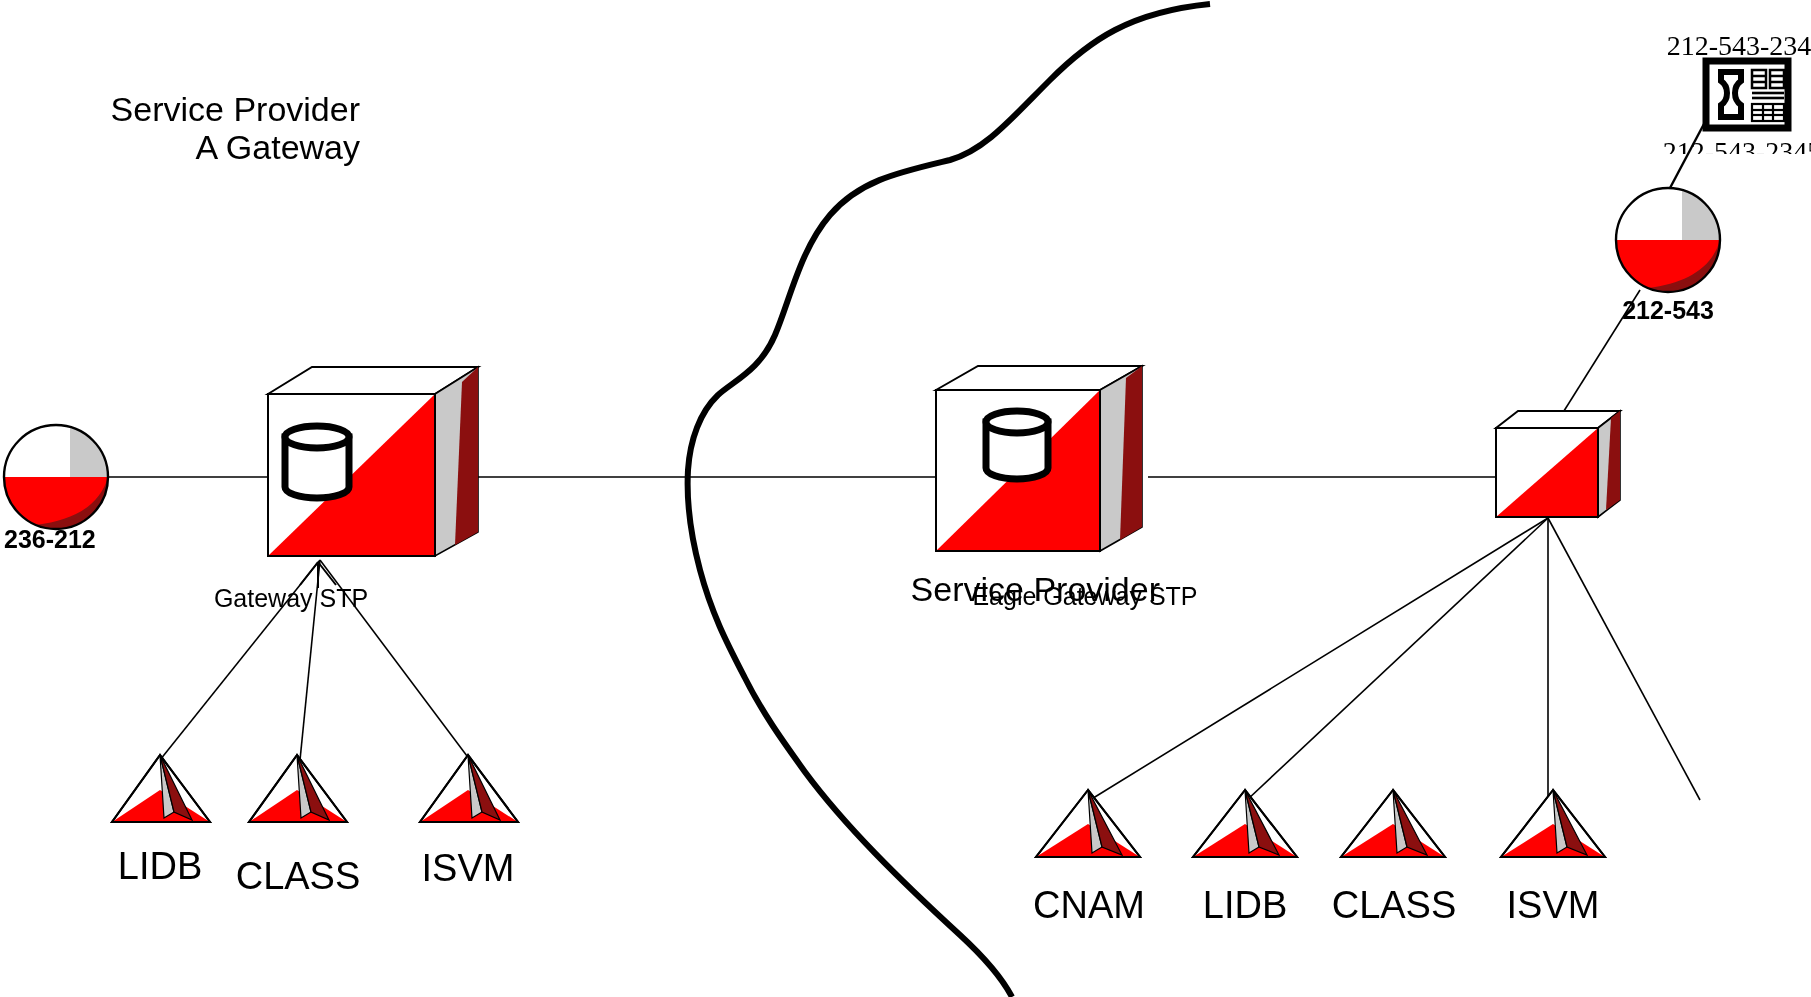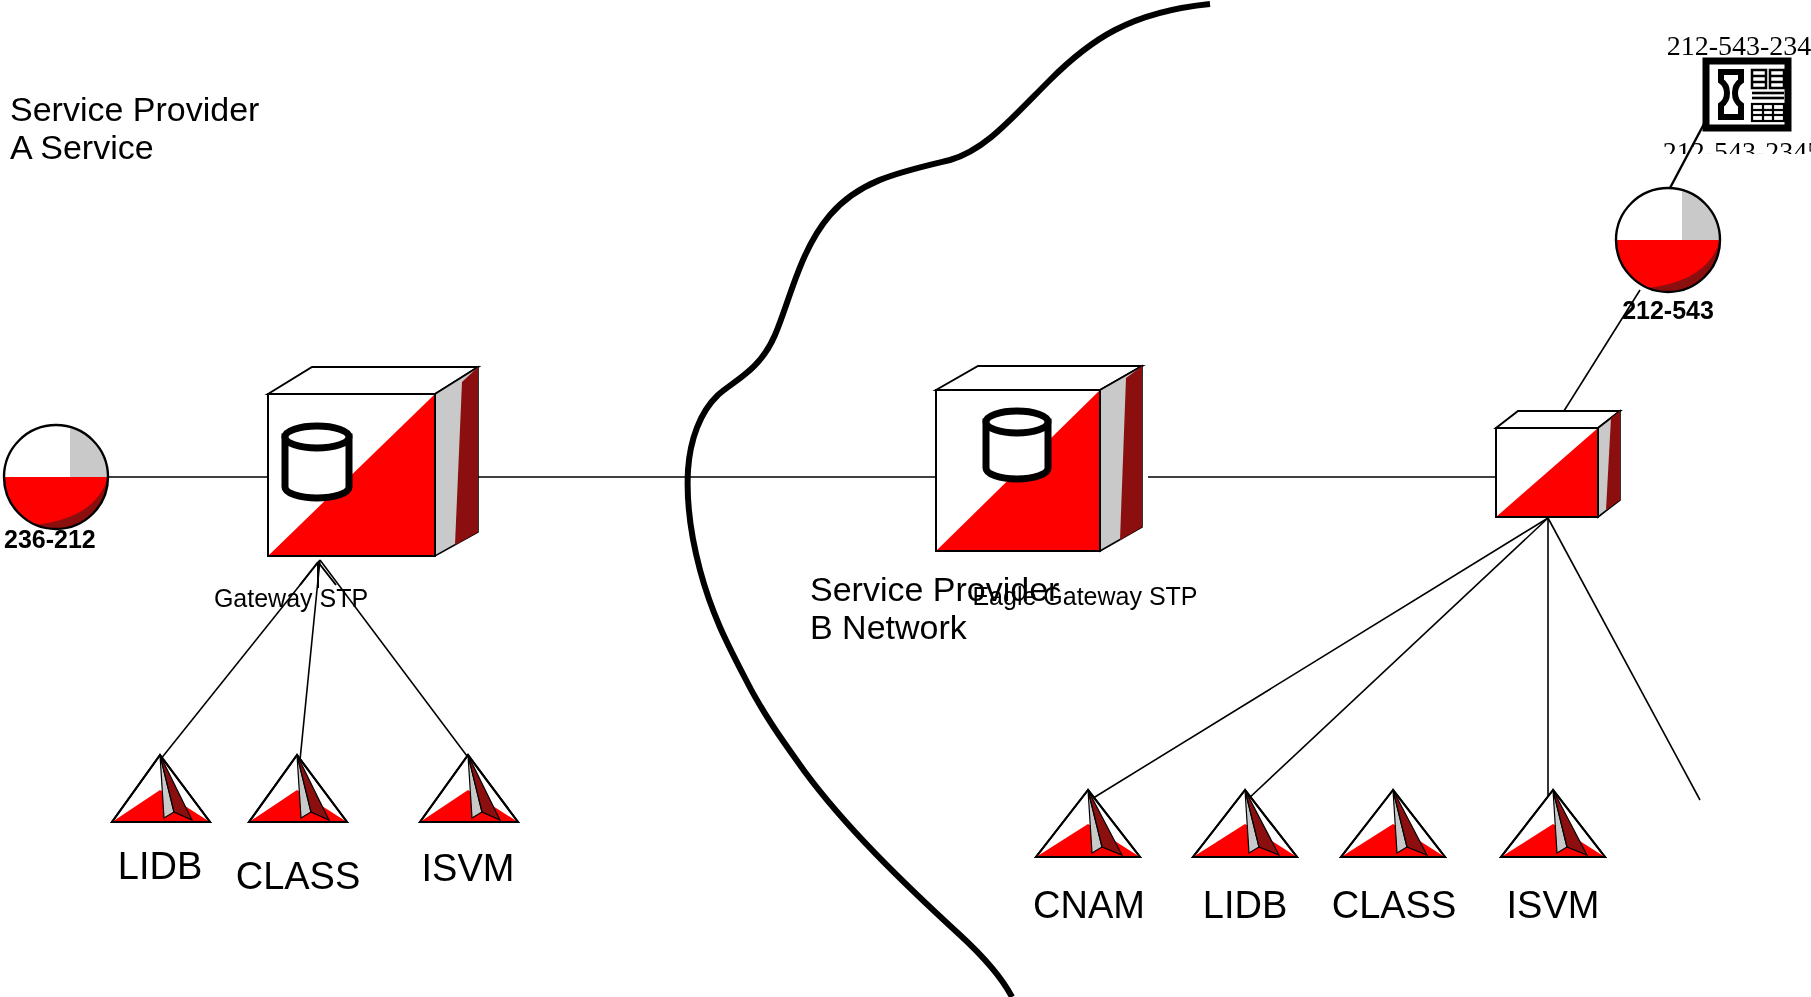--- a/index.html
+++ b/index.html
@@ -26,21 +26,21 @@
     font-family: "Liberation Sans", sans-serif;
     color: #000000;
     white-space: nowrap;
     line-height: 1.12;
   }
   .lbl-serif {
     font-family: "Liberation Serif", serif;
   }
   .network-title {
     font-size: 34px;
-    text-align: left;
+    text-align: right;
   }
   .scp-label {
     font-size: 38px;
   }
   .stp-label {
     font-size: 25px;
   }
   .ssp-label {
     font-size: 25px;
     font-weight: bold;
@@ -253,26 +253,25 @@
       <polygon points="1553,790 1501,857 1605,857" fill="#ffffff" stroke="#000000" stroke-width="2"></polygon>
       <polygon points="1501,857 1605,857 1553,824" fill="#ff0000" stroke="none"></polygon>
       <polygon points="1553,790 1567,847 1557,853" fill="#c9c9c9" stroke="#000000" stroke-width="1.2"></polygon>
       <polygon points="1553,790 1587,855 1567,847" fill="#8b0f0f" stroke="#000000" stroke-width="1.2"></polygon>
       <polygon points="1553,790 1501,857 1605,857" fill="none" stroke="#000000" stroke-width="2"></polygon>
     </g>
   </svg>
 
   <div class="lbl network-title" style="left:10px; top:90px; width:350px;">
     <div>Service Provider</div>
-    <div>A Service</div>
+    <div>A Gateway</div>
   </div>
 
   <div class="lbl network-title" style="left:810px; top:570px; width:350px;">
     <div>Service Provider</div>
-    <div>B Network</div>
   </div>
 
   <div class="lbl ssp-label" style="left:4px; top:525px;">236-212</div>
 
   <div class="lbl stp-label" style="left:291px; top:584px; transform:translateX(-50%);">Gateway STP</div>
 
   <div class="lbl stp-label" style="left:1073px; top:582px; transform:translateX(-50%);padding-left:24px;">Eagle Gateway STP</div>
 
   <div class="lbl ssp-label-plain" style="left:1668px; top:296px; transform:translateX(-50%);">212-543</div>
 

